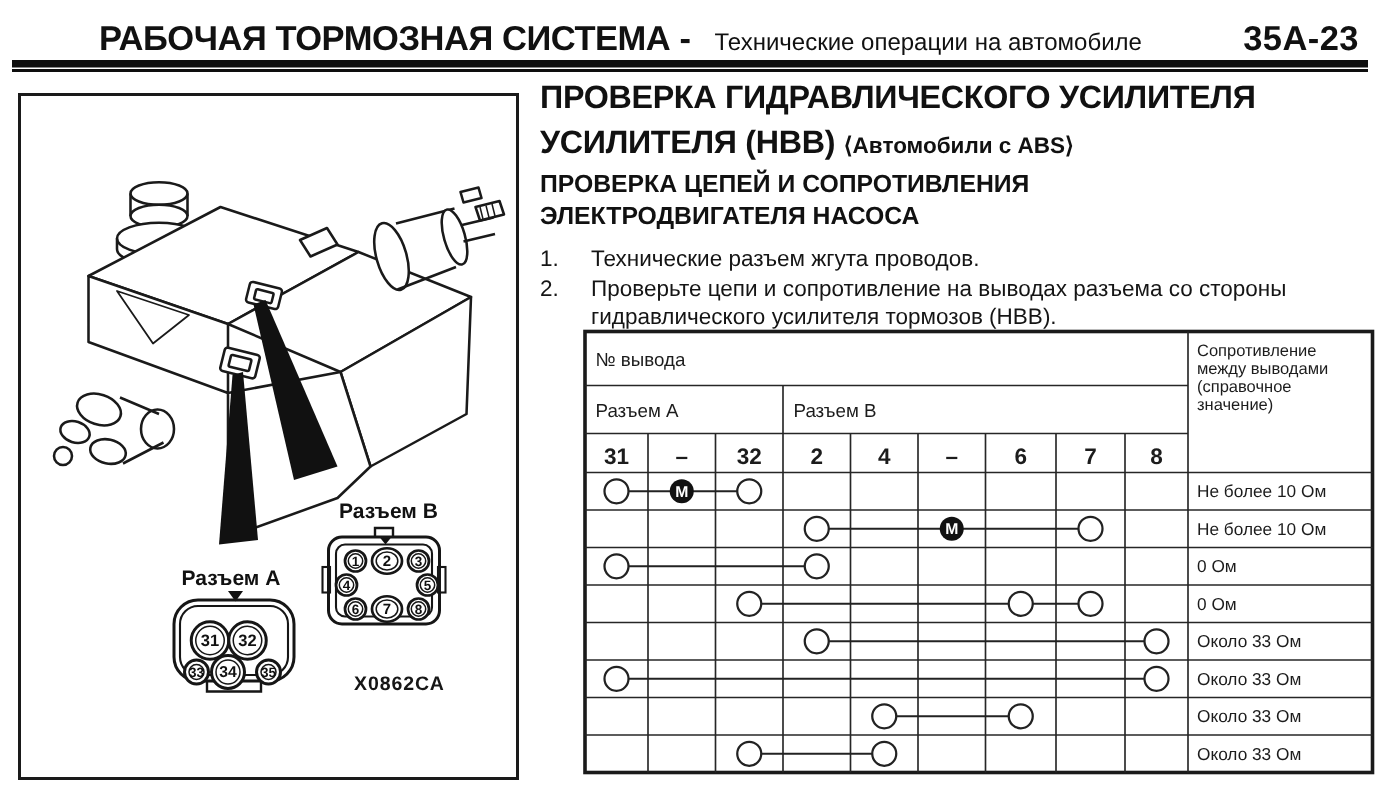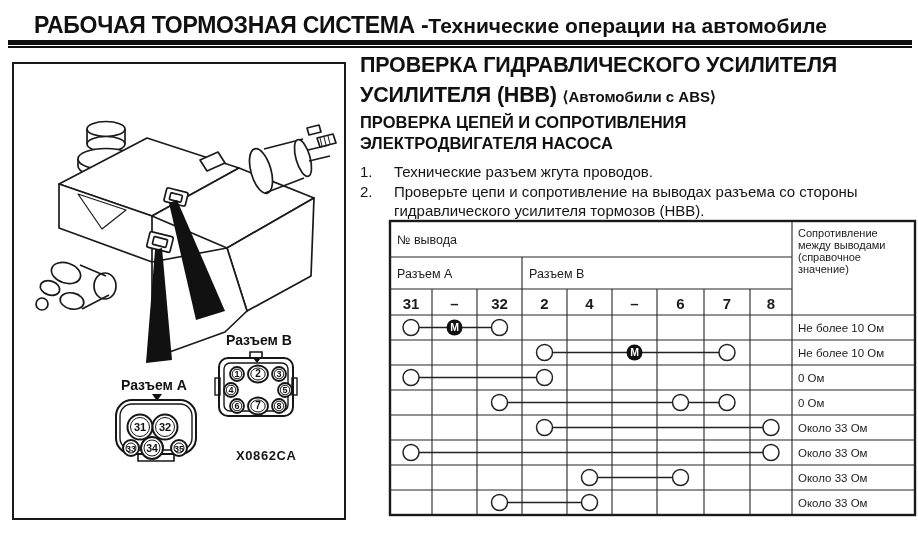--- a/index.html
+++ b/index.html
@@ -1,22 +1,22 @@
 <!DOCTYPE html>
 <html><head>
 <meta charset="utf-8">
 <title>35A-23</title>
 <style>
   html,body{margin:0;padding:0;background:#9a9a9a;}
   .page{position:relative;width:918px;height:538px;background:#fff;
         font-family:"Liberation Sans",sans-serif;color:#111;overflow:hidden;}
   
   .hdr{position:absolute;left:34px;top:12px;right:12px;display:flex;align-items:baseline;}
-  .hdr-title{font-size:23px;font-weight:bold;letter-spacing:-0.3px;white-space:nowrap;}
-  .hdr-sub{font-size:21px;font-weight:bold;margin-left:0;white-space:nowrap;}
+  .hdr-title{font-size:23px;font-weight:bold;letter-spacing:-0.3px;white-space:nowrap;margin-left:32px;}
+  .hdr-sub{font-size:16px;font-weight:normal;margin-left:16px;white-space:nowrap;}
   .hdr-num{margin-left:auto;font-size:23px;font-weight:bold;letter-spacing:0.3px;}
   .rule{position:absolute;left:8px;right:6px;top:40px;border-top:5px solid #0e0e0e;
         height:1px;border-bottom:2px solid #0e0e0e;}
   
   .figure-box{position:absolute;left:12px;top:62px;width:330px;height:454px;border:2px solid #1a1a1a;background:#fff;}
   .figure-box svg{display:block;}
   .fig-label{font:bold 14px "Liberation Sans",sans-serif;fill:#111;}
   .fig-code{font:bold 13px "Liberation Sans",sans-serif;fill:#161616;letter-spacing:0.6px;}
   .pin-num{font-weight:bold;fill:#111;text-anchor:middle;font-family:"Liberation Sans",sans-serif;}
   
@@ -37,20 +37,21 @@
   .fsM{font:bold 10.5px "Liberation Sans",sans-serif;fill:#fff;text-anchor:middle;}
 </style>
 </head>
 <body>
 
 <div class="page">
 
   <div class="hdr">
     <span class="hdr-title">РАБОЧАЯ ТОРМОЗНАЯ СИСТЕМА -</span>
     <span class="hdr-sub">Технические операции на автомобиле</span>
+    <span class="hdr-num">35A-23</span>
   </div>
   <div class="rule"></div>
 
   <div class="figure-box">
     <svg width="330" height="454" viewBox="0 0 330 454">
       <g stroke="#1a1a1a" fill="#fff" stroke-width="1.7" stroke-linejoin="round">
 
         <ellipse cx="92" cy="65" rx="19" ry="7.5"></ellipse>
         <path d="M73 65 V80 M111 65 V80" fill="none"></path>
         <ellipse cx="92" cy="80" rx="19" ry="7.5"></ellipse>

